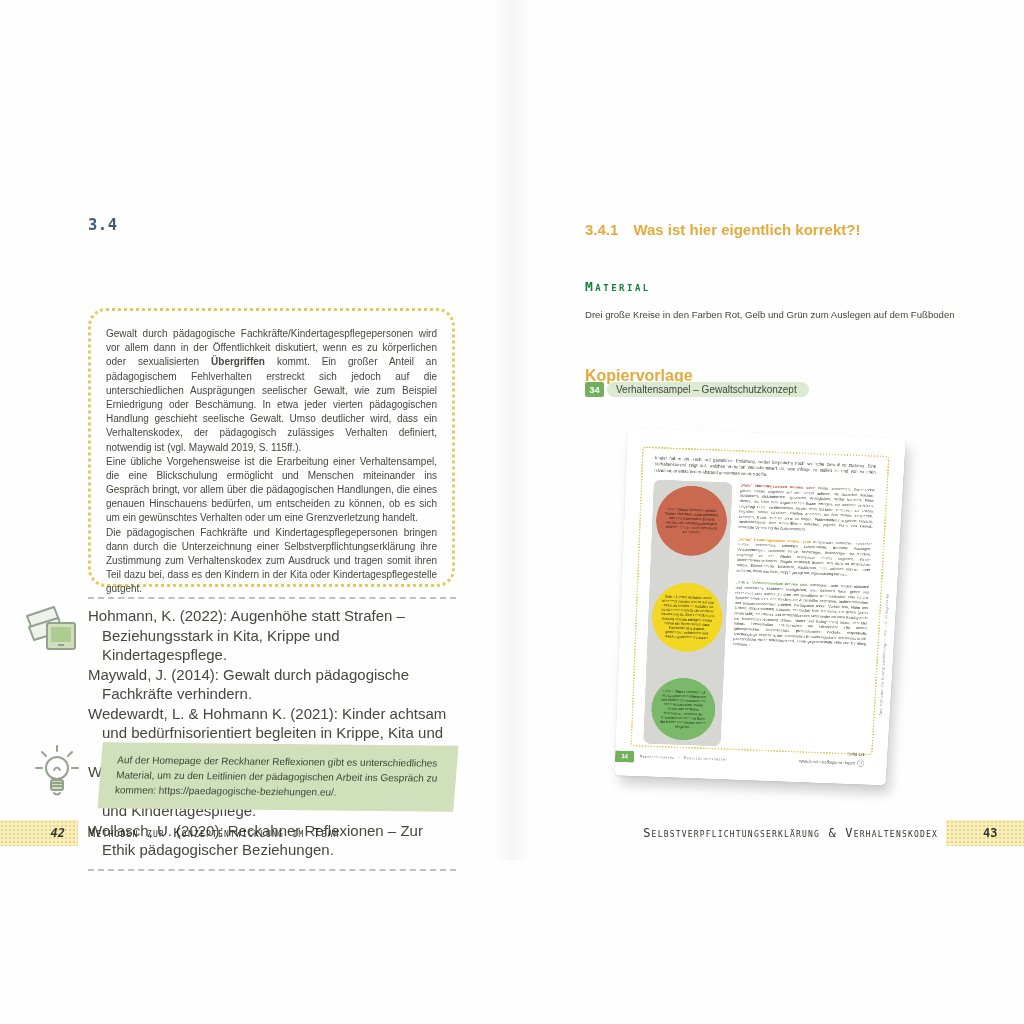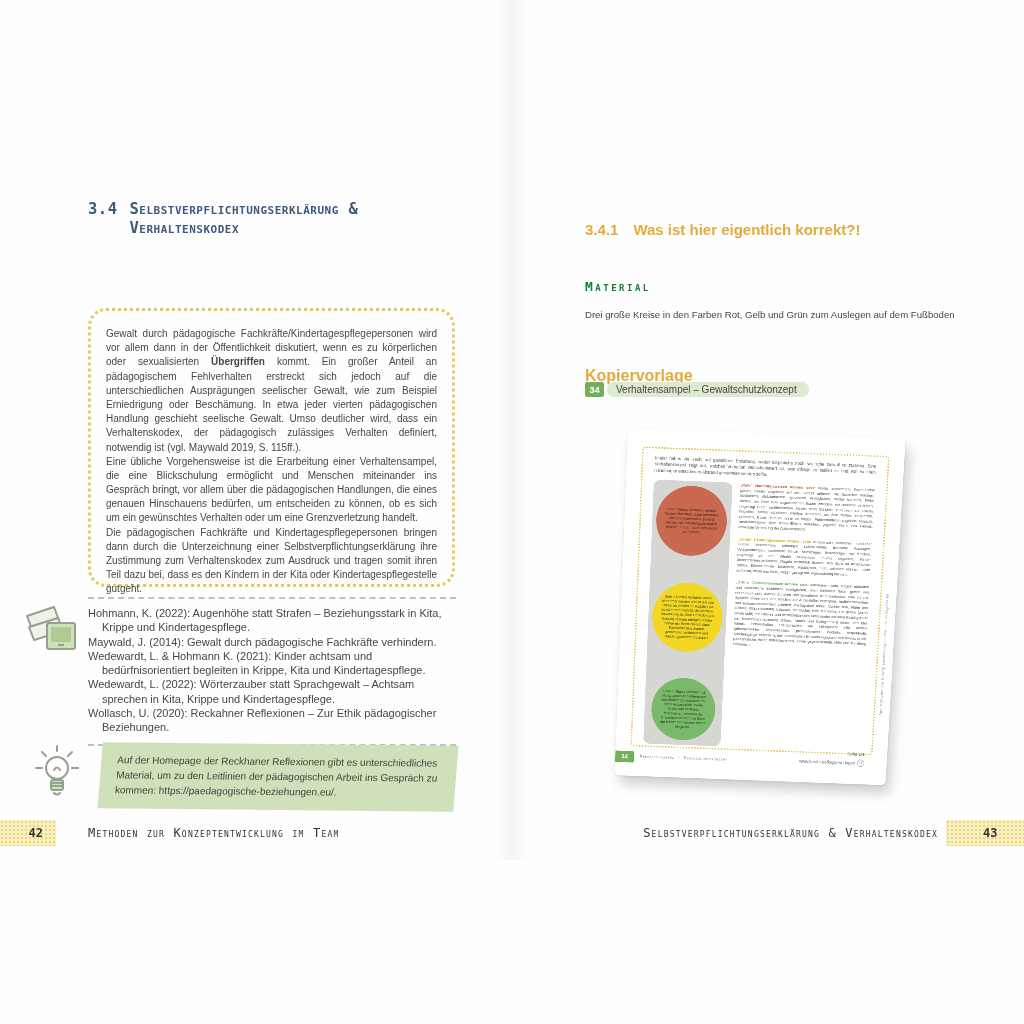--- a/index.html
+++ b/index.html
@@ -3,47 +3,47 @@
 <meta charset="utf-8">
 <style>
   html,body{margin:0;padding:0;background:#ffffff;}
   #canvas{position:relative;width:1024px;height:1024px;background:#fefefe;overflow:hidden;
           font-family:"Liberation Sans",sans-serif;color:#46463f;}
   .gutter{position:absolute;left:494px;top:0;width:36px;height:860px;pointer-events:none;
           background:linear-gradient(to right,rgba(0,0,0,0),rgba(0,0,0,0.035) 50%,rgba(0,0,0,0));}
   .abs{position:absolute;}
 
   
-  .section-heading{left:88px;top:200px;display:flex;gap:12px;color:#3d5a7d;
+  .section-heading{left:88px;top:216px;display:flex;gap:12px;color:#3d5a7d;
         font-family:"DejaVu Sans Mono",monospace;font-variant:small-caps;
         font-size:15.5px;line-height:1.25;letter-spacing:0.5px;font-weight:bold;}
   .section-heading .num{font-variant:normal;}
   .intro-box{left:88px;top:308px;width:367px;height:279px;box-sizing:border-box;
         border:3px dotted #e6c95b;border-radius:18px;padding:16px 15px;
         font-size:10px;line-height:1.42;text-align:justify;color:#47473f;}
   .intro-box p{margin:0;}
 
   .literature{left:88px;top:597px;width:368px;box-sizing:border-box;
         border-top:2px dashed #bdc3ba;border-bottom:2px dashed #bdc3ba;
         padding:7px 0 9px 0;}
   .lit-heading{color:#7e8ba3;font-weight:bold;font-size:10.5px;margin:0 0 2px 0;}
-  .lit-entry{font-size:11px;line-height:1.3;margin:0;padding-left:14px;text-indent:-14px;color:#47473f;}
+  .lit-entry{font-size:15px;line-height:1.3;margin:0;padding-left:14px;text-indent:-14px;color:#47473f;}
 
   .lit-icon{left:22px;top:599px;width:60px;height:58px;}
   .bulb-icon{left:34px;top:740px;width:46px;height:66px;}
 
   .tip-box{left:100px;top:744px;width:356px;height:66px;box-sizing:border-box;
         background:#cfe0ba;transform:skewX(-4deg) rotate(0.6deg);
         padding:10px 16px;font-size:10px;line-height:1.5;color:#3e443a;}
   .tip-url{text-decoration:none;color:#3e443a;}
 
   .footer-band{top:820px;height:26px;background-color:#f7efc0;
         background-image:radial-gradient(circle,#e9d67e 0.9px,rgba(0,0,0,0) 1px);
         background-size:4px 4px;}
-  .band-left{left:0;width:56px;}
+  .band-left{left:0;width:78px;font-style:italic;}
   .band-right{left:946px;width:78px;}
   .page-num{font-family:"DejaVu Sans Mono",monospace;font-weight:bold;font-size:12px;
         color:#35352e;line-height:26px;}
   .num-42{text-align:right;padding-right:13px;}
   .num-43{text-align:left;padding-left:13px;margin-left:24px;}
   .footer-title{top:820px;line-height:26px;font-family:"DejaVu Sans Mono",monospace;
         font-variant:small-caps;font-size:12px;letter-spacing:1.2px;color:#33332d;}
   .ft-left{left:88px;}
   .ft-right{left:512px;width:426px;text-align:right;}
 
@@ -100,24 +100,20 @@
 </head>
 <body>
 
 <div id="canvas">
   <div class="gutter"></div>
 
   <div>
 
     <div class="abs section-heading">
       <span class="num">3.4</span>
-      <span>
-        <span>Selbstverpflichtungserklärung &amp;</span><br>
-        <span>Verhaltenskodex</span>
-      </span>
     </div>
 
     <div class="abs intro-box">
       <p><span>Gewalt durch pädagogische Fachkräfte/Kindertagespflegepersonen wird vor allem dann in der Öffentlichkeit diskutiert, wenn es zu körperlichen oder sexualisierten </span><b>Übergriffen</b><span> kommt. Ein großer Anteil an pädagogischem Fehlverhalten erstreckt sich jedoch auf die unterschiedlichen Ausprägungen seelischer Gewalt, wie zum Beispiel Erniedrigung oder Beschämung. In etwa jeder vierten pädagogischen Handlung geschieht seelische Gewalt. Umso deutlicher wird, dass ein Verhaltenskodex, der pädagogisch zulässiges Verhalten definiert, notwendig ist (vgl. Maywald 2019, S. 115ff.).</span></p>
       <p>Eine übliche Vorgehensweise ist die Erarbeitung einer Verhaltensampel, die eine Blickschulung ermöglicht und Menschen miteinander ins Gespräch bringt, vor allem über die pädagogischen Handlungen, die eines genauen Hinschauens bedürfen, um entscheiden zu können, ob es sich um ein gewünschtes Verhalten oder um eine Grenzverletzung handelt.</p>
       <p>Die pädagogischen Fachkräfte und Kindertagespflegepersonen bringen dann durch die Unterzeichnung einer Selbstverpflichtungserklärung ihre Zustimmung zum Verhaltenskodex zum Ausdruck und tragen somit ihren Teil dazu bei, dass es den Kindern in der Kita oder Kindertagespflegestelle gutgeht.</p>
     </div>
 
     <svg class="abs lit-icon" viewBox="0 0 60 58">
       <g stroke="#93a18f" stroke-width="2" fill="#eef2ea" stroke-linejoin="round">

